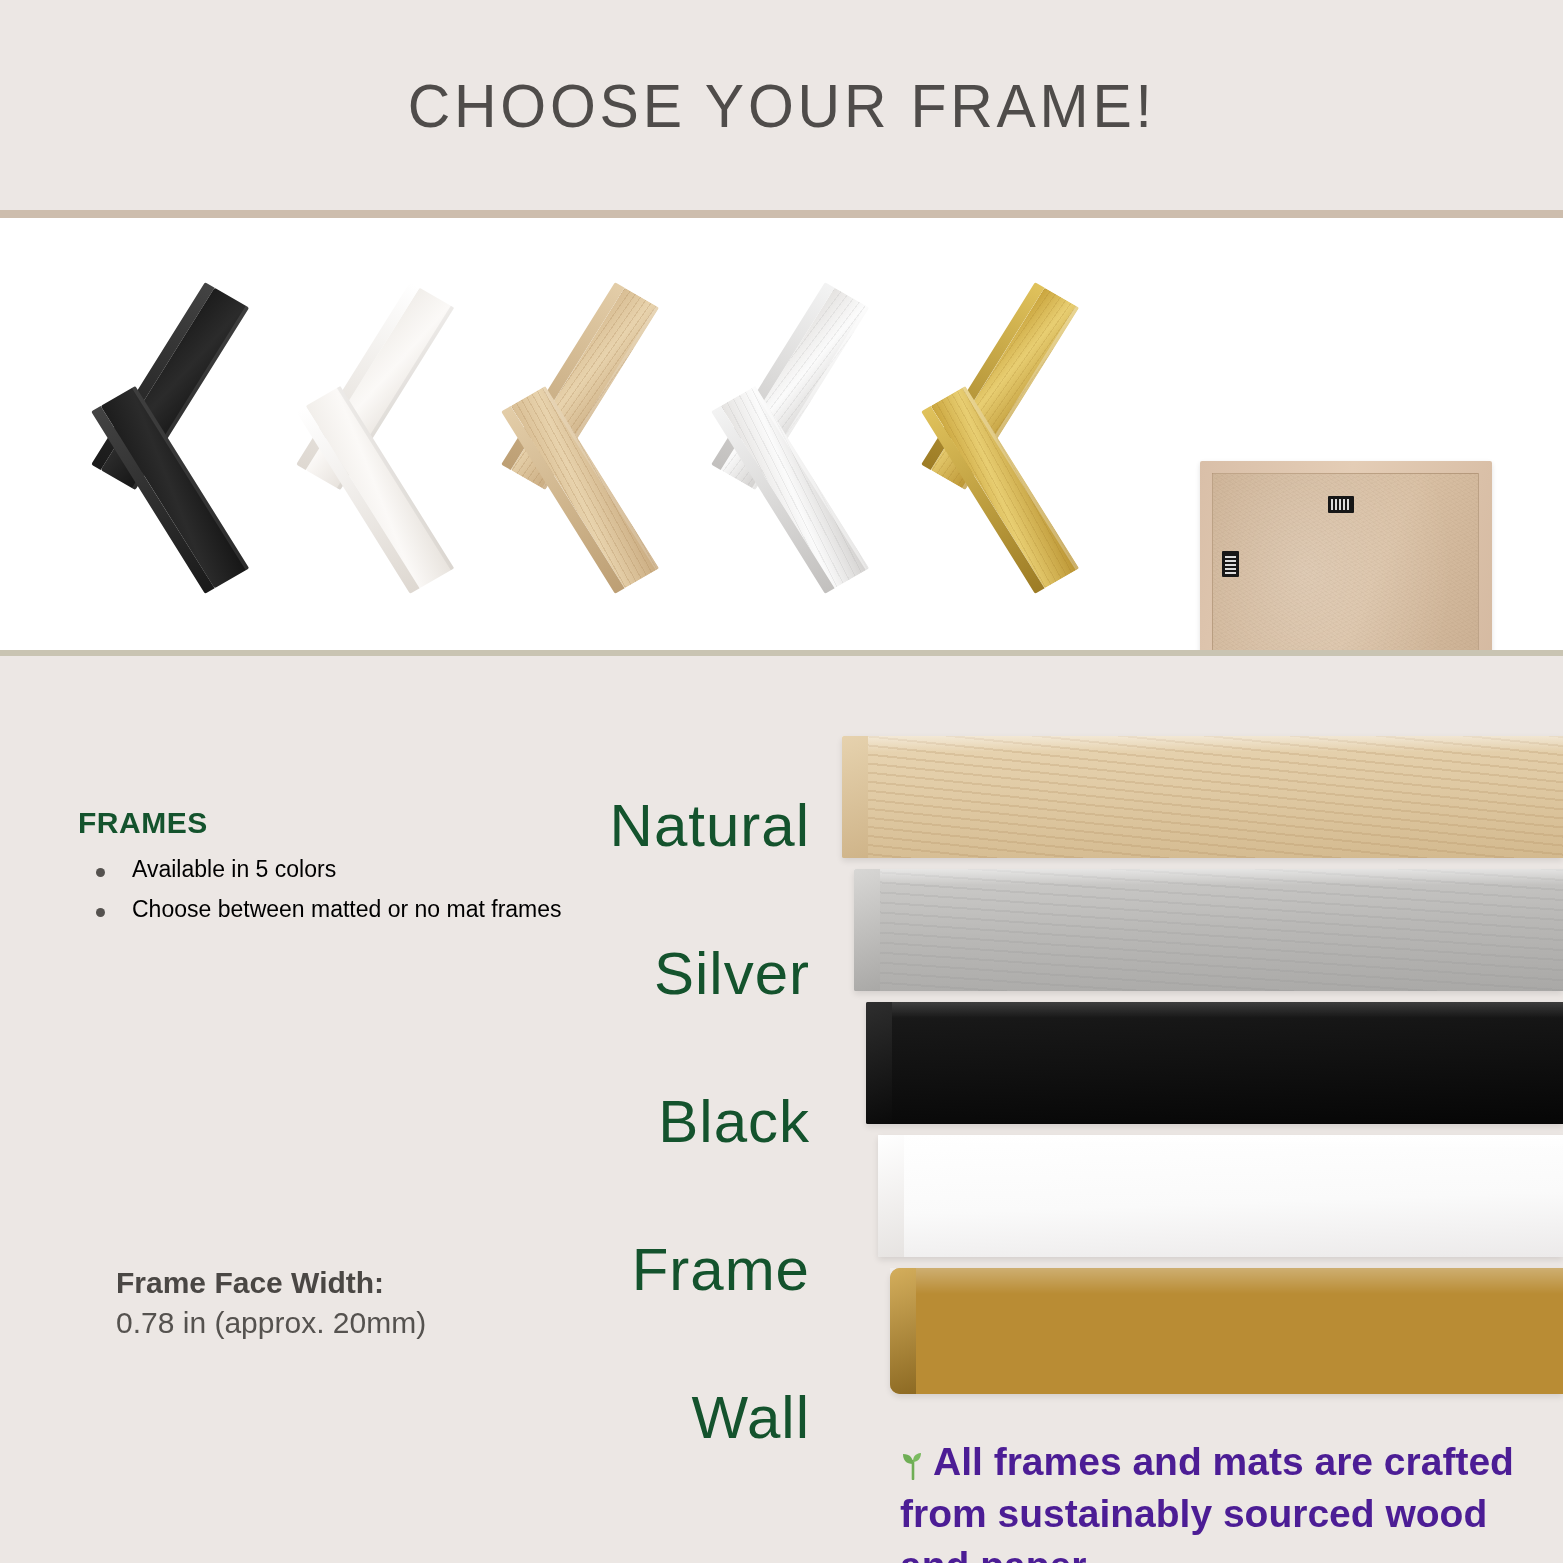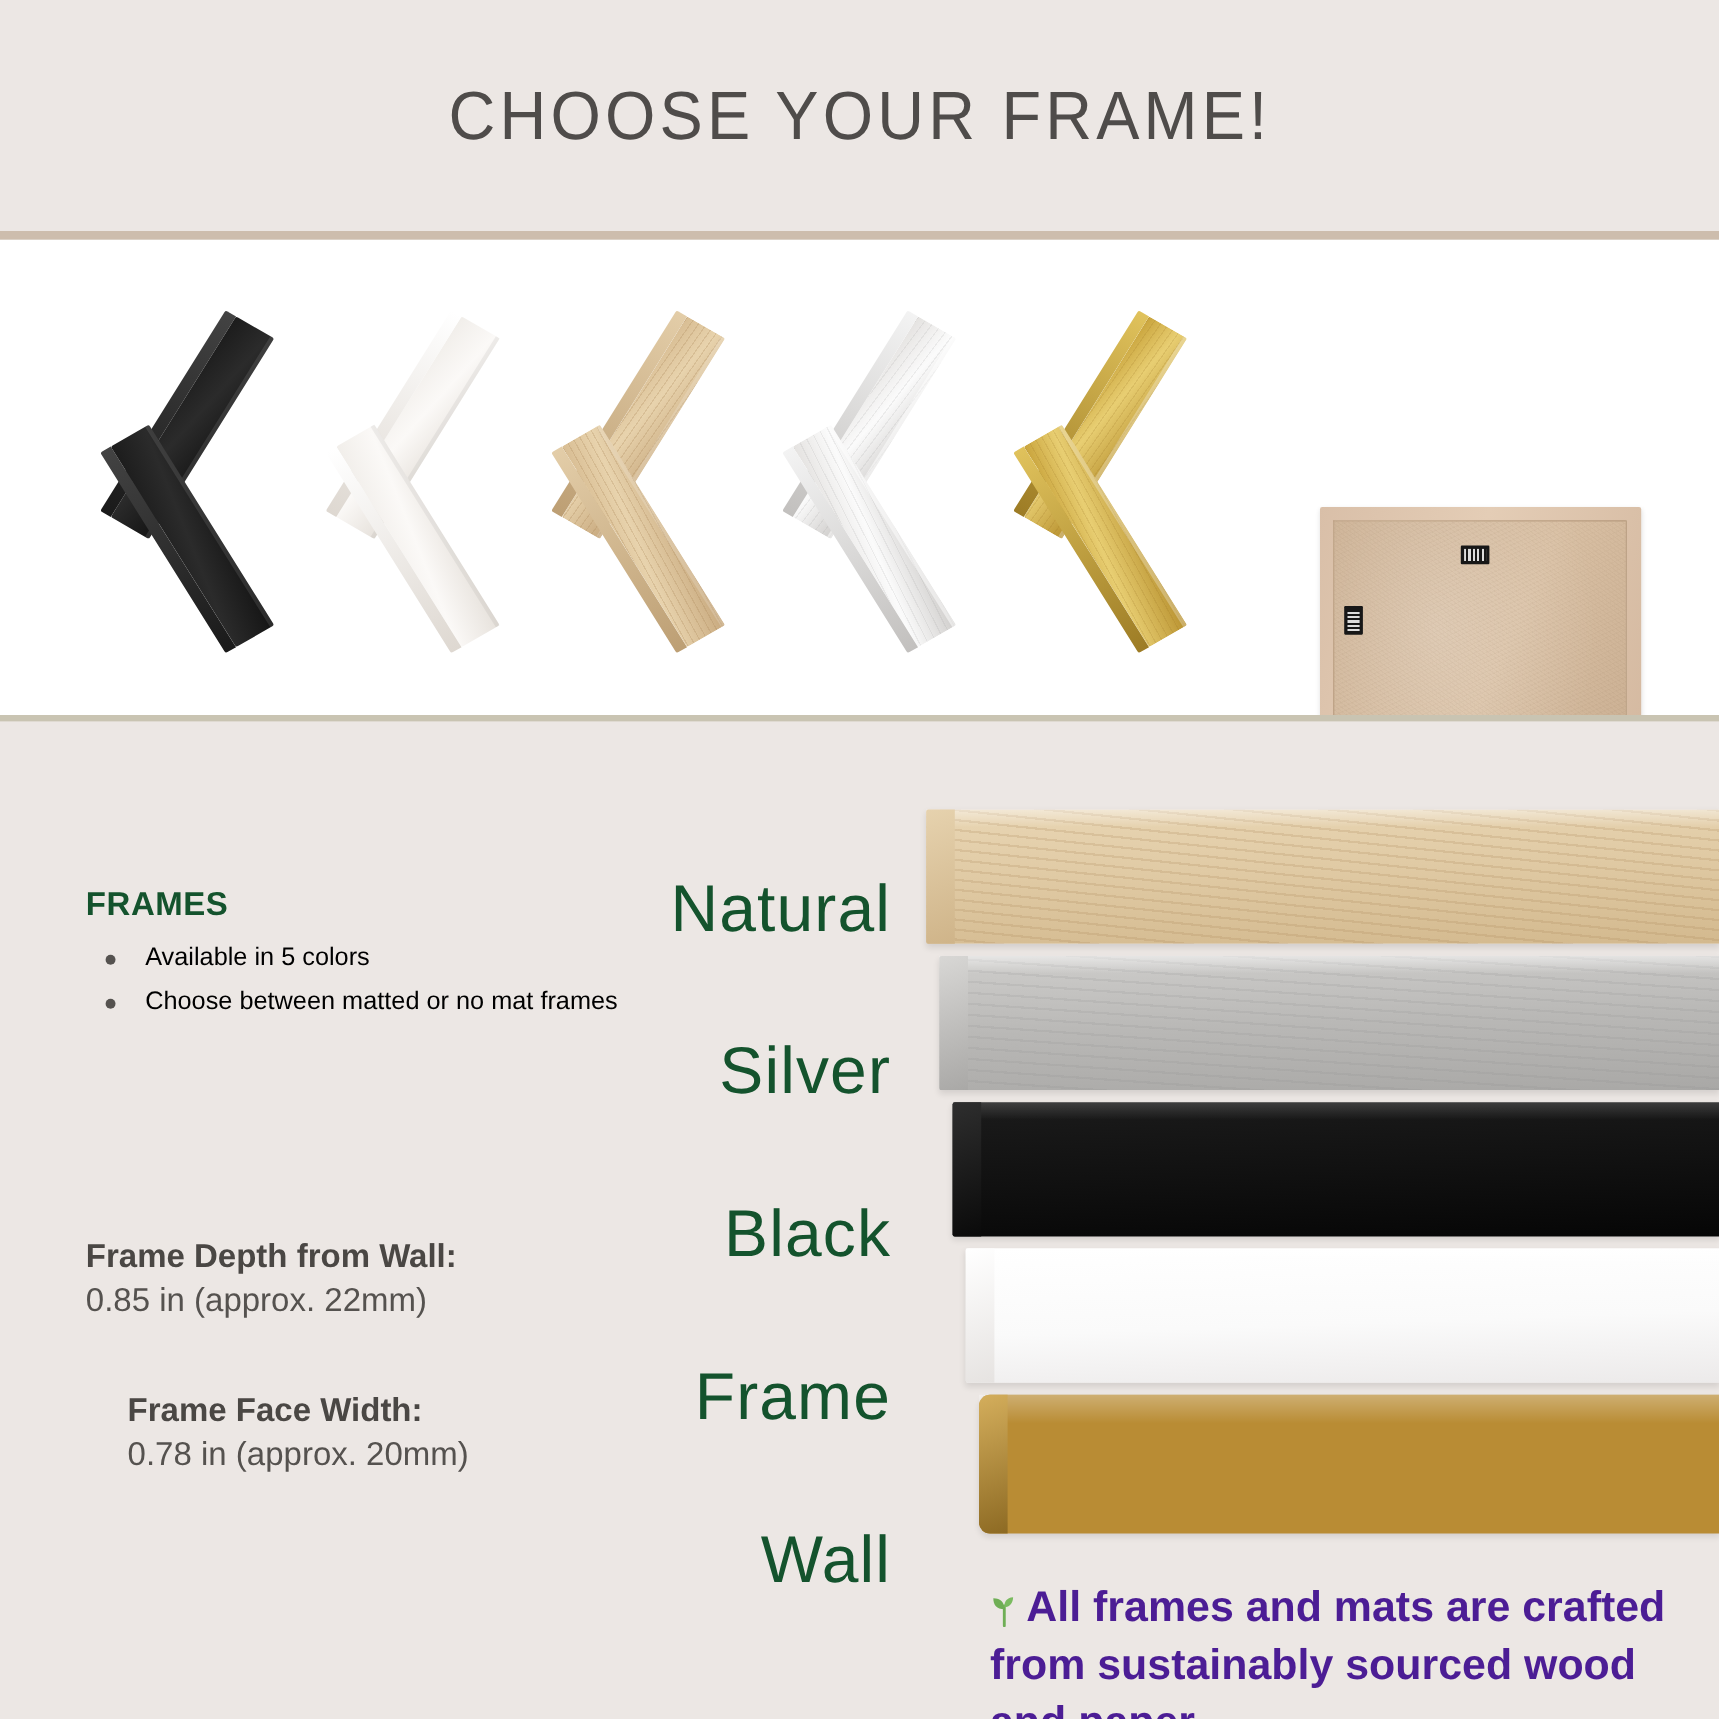--- a/index.html
+++ b/index.html
@@ -321,24 +321,20 @@
         <span class="dot"></span>
         <span>Available in 5 colors</span>
       </li>
       <li>
         <span class="dot"></span>
         <span>Choose between matted or no mat frames</span>
       </li>
     </ul>
   </div>
 
-  <div class="spec spec-depth">
-    <div class="lbl">Frame Depth from Wall:</div>
-    <div class="val">0.85 in (approx. 22mm)</div>
-  </div>
 
   <div class="spec spec-width">
     <div class="lbl">Frame Face Width:</div>
     <div class="val">0.78 in (approx. 20mm)</div>
   </div>
 
   <div class="labels">
     <div class="lab">Natural</div>
     <div class="lab">Silver</div>
     <div class="lab">Black</div>

